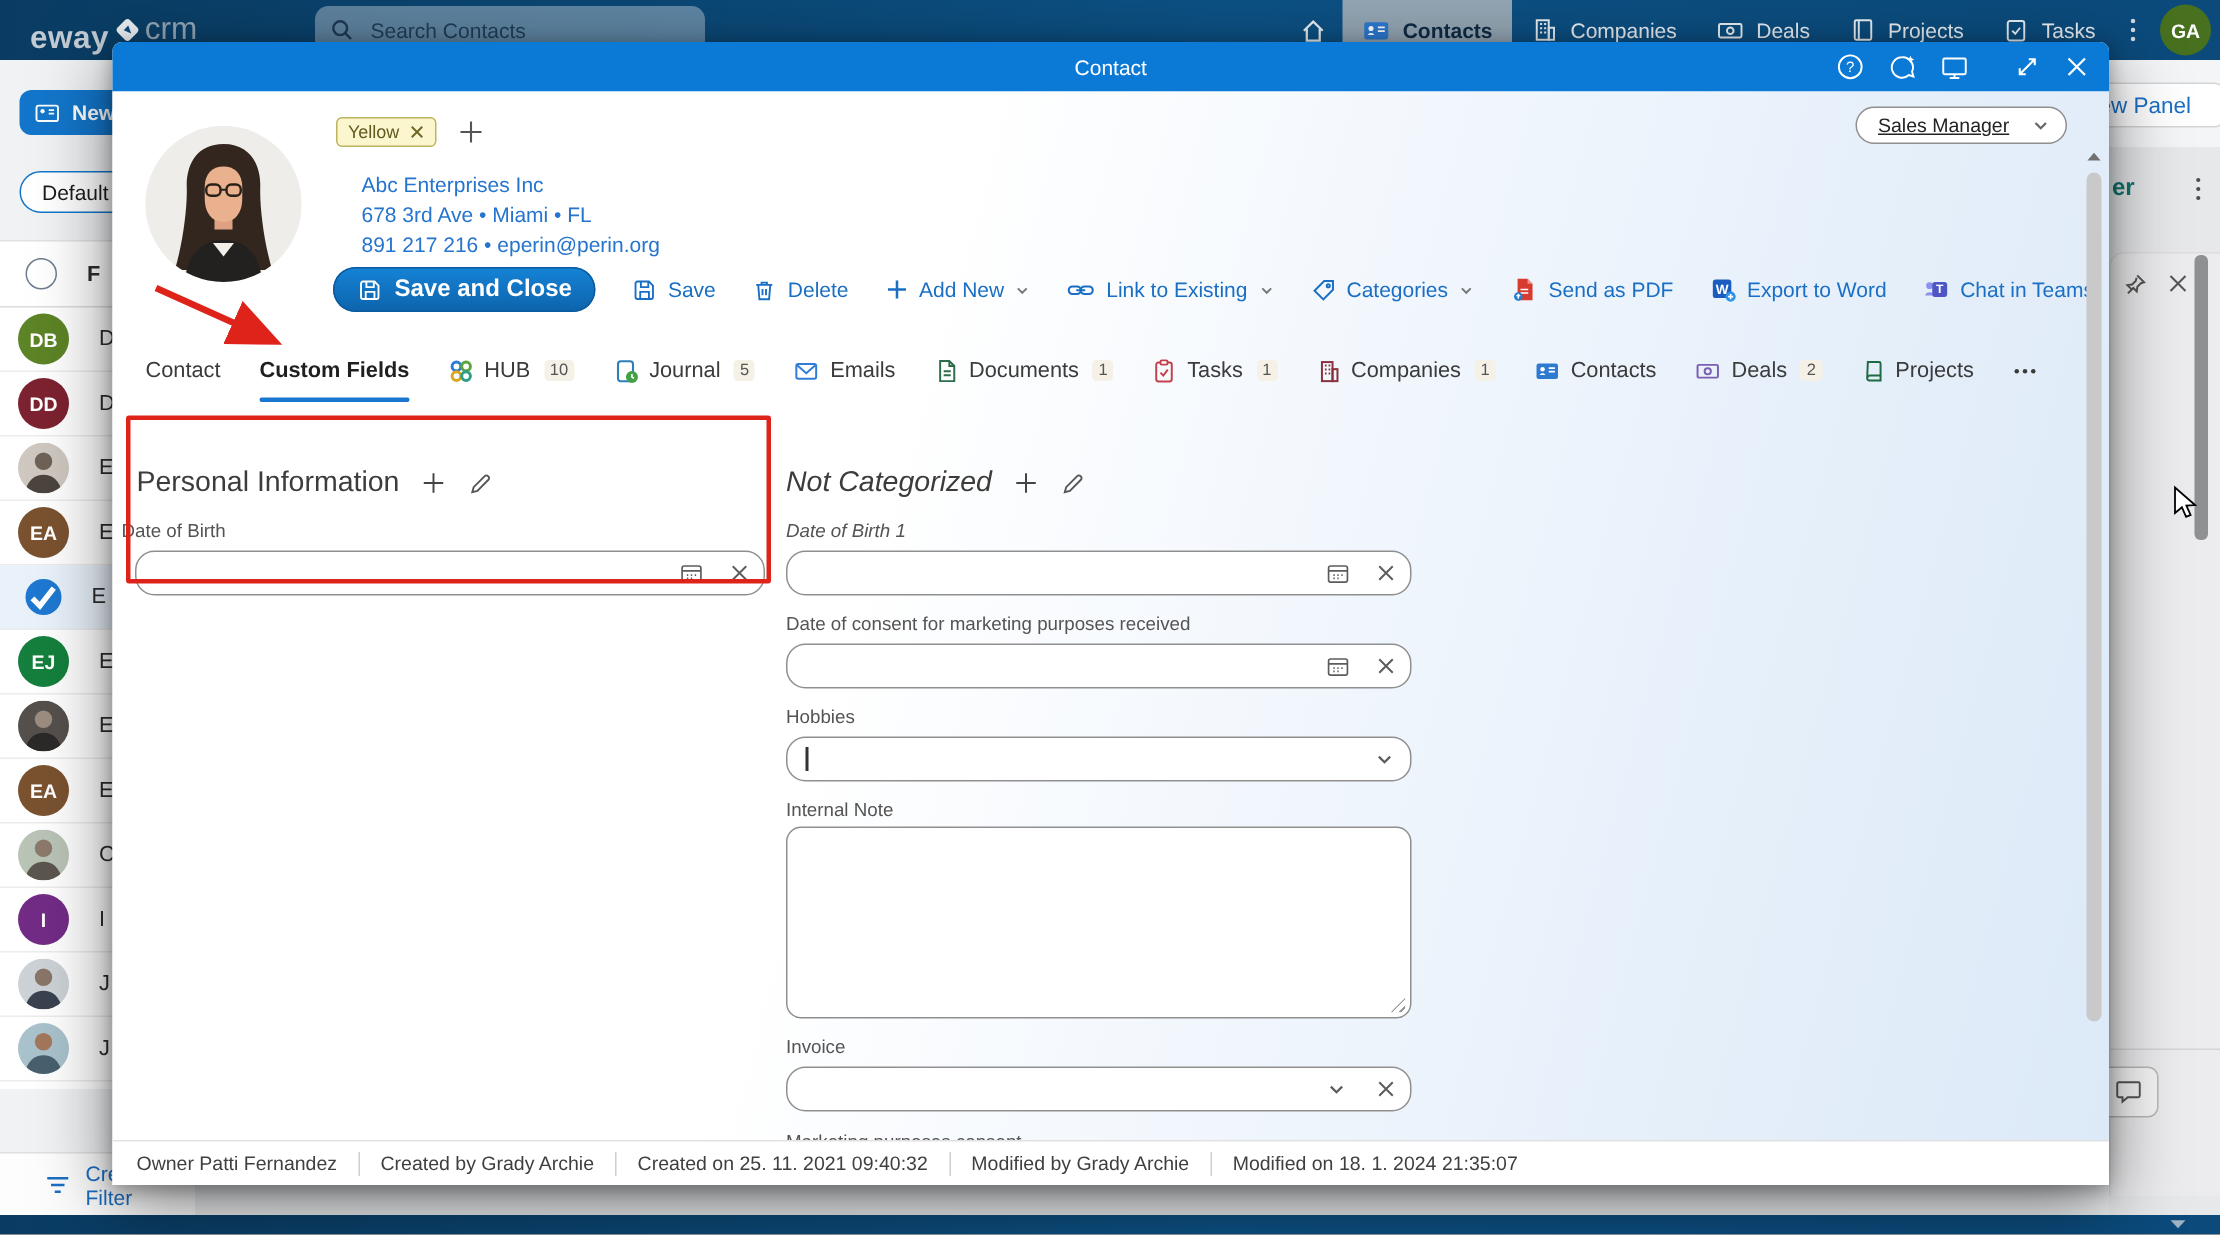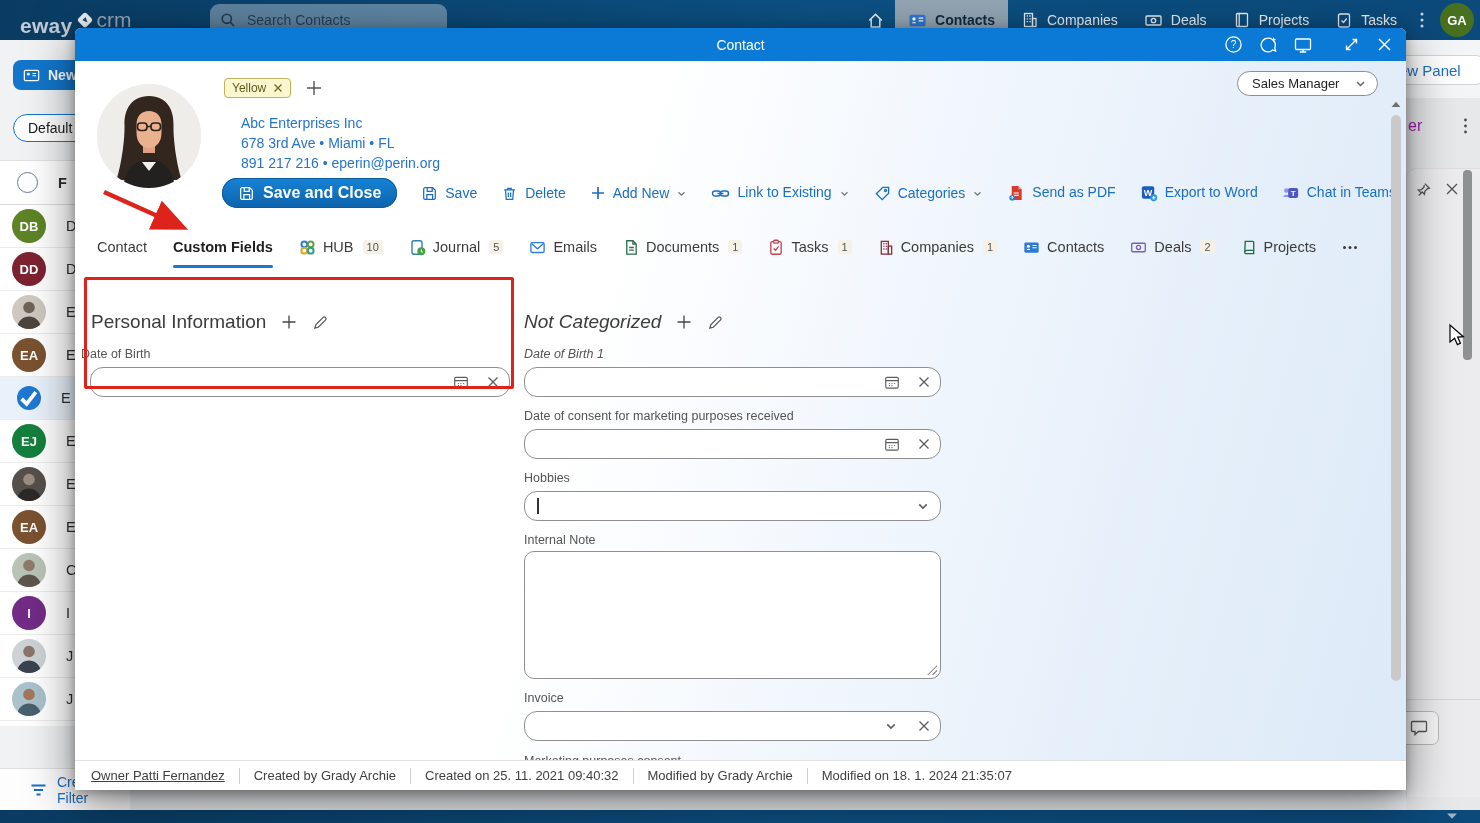--- a/index.html
+++ b/index.html
@@ -8,21 +8,21 @@
   .abs{position:absolute;}
   .ic{display:inline-flex;align-items:center;justify-content:center;flex:none;}
   .ic svg{display:block;}
 
   
   .topbar{position:absolute;left:0;top:0;width:1480px;height:40px;
     background:linear-gradient(90deg,#0a3c63 0%,#0c5184 55%,#0b4a7b 100%);z-index:1;}
   .logo{position:absolute;left:20px;top:0;height:40px;display:flex;align-items:center;gap:2px;}
   .logo .ew{font-size:21px;font-weight:700;color:#c3ccd4;letter-spacing:.3px;margin-top:12px;}
   .logo .crm{font-size:21px;font-weight:400;color:#93a6b5;}
-  .searchbox{position:absolute;left:210px;top:4px;width:237px;height:32px;border-radius:9px;
+  .searchbox{position:absolute;left:210px;top:4px;width:260px;height:32px;border-radius:9px;
     background:rgba(255,255,255,.34);display:flex;align-items:center;padding:0 10px;gap:9px;}
   .searchbox input{border:none;background:transparent;outline:none;font-size:14px;color:#13304a;width:170px;}
   .searchbox input::placeholder{color:#1d3a54;opacity:.95;}
   .topnav{position:absolute;right:6px;top:0;height:40px;display:flex;align-items:stretch;}
   .navitem{display:flex;align-items:center;gap:8px;padding:0 13px;color:#e8eef3;font-size:14px;cursor:pointer;}
   .navitem.active{background:#94a6b4;color:#0f2b44;font-weight:700;}
   .navhome{display:flex;align-items:center;padding:0 10px;}
   .navkebab{display:flex;align-items:center;padding:0 9px;}
   .topavatar{width:34px;height:34px;border-radius:50%;background:#47701f;color:#fff;font-size:13px;font-weight:700;
     display:flex;align-items:center;justify-content:center;align-self:center;margin-left:6px;}
@@ -51,21 +51,21 @@
   .scount span{margin-left:14px;font-size:15px;font-weight:700;color:#151515;}
   .sfilter{position:absolute;left:0;right:0;bottom:0;height:42px;background:#fdfdfd;border-top:1px solid #e0e0e0;
     display:flex;align-items:center;gap:10px;padding-left:30px;color:#1a6fc5;font-size:14px;}
 
   
   .rpanel{position:absolute;right:0;top:40px;width:74px;height:770px;background:#e7e8ea;z-index:1;}
   .rtopstrip{position:absolute;left:0;right:0;top:0;height:58px;background:#f4f5f6;}
   .btn-newpanel{position:absolute;left:-14px;top:15px;width:92px;height:30px;background:#fff;border:1px solid #d2d5d8;
     border-radius:8px;display:flex;align-items:center;color:#1a6fc5;font-size:15px;padding-left:6px;}
   .rhead{position:absolute;left:0;right:0;top:68px;height:36px;display:flex;align-items:center;}
-  .rhead .frag{font-size:16px;color:#a21caf;margin-left:2px;}
+  .rhead .frag{font-size:16px;color:#0f766e;margin-left:2px;font-weight:bold;}
   .rhead .ic{margin-left:auto;margin-right:12px;}
   .rsub{position:absolute;left:0;right:0;top:128px;bottom:13px;background:#ececee;border-radius:10px 0 0 0;
     border-top:1px solid #dddddd;border-left:1px solid #dddddd;}
   .rscroll{position:absolute;right:8px;top:130px;width:9px;height:190px;background:#8f9092;border-radius:4px;}
   .rdivider{position:absolute;left:0;right:0;top:530px;height:1px;background:#d4d4d4;}
   .rchatbtn{position:absolute;left:-8px;top:542px;width:40px;height:34px;background:#f6f6f6;border:1px solid #b8b8b8;
     border-radius:7px;display:flex;align-items:center;justify-content:center;}
 
   .bottombar{position:absolute;left:0;top:810px;width:1480px;height:13px;
     background:linear-gradient(90deg,#0a3c63,#0c5184 55%,#0b4a7b);z-index:2;}
@@ -73,34 +73,34 @@
   
   .dialog{position:absolute;left:75px;top:28px;width:1331px;height:762px;background:#fff;z-index:5;
     border-radius:6px 6px 0 0;box-shadow:0 14px 48px rgba(0,0,0,.5),0 3px 12px rgba(0,0,0,.3);}
   .titlebar{position:absolute;left:0;top:0;right:0;height:33px;background:#0b79d6;border-radius:6px 6px 0 0;
     display:flex;align-items:center;justify-content:center;color:#fff;font-size:14px;}
   .tb-icons{position:absolute;right:13px;top:0;height:33px;display:flex;align-items:center;gap:15px;color:#fff;}
   .dbody{position:absolute;left:0;top:33px;right:0;bottom:0;
     background:linear-gradient(105deg,#ffffff 38%,#f2f7fd 58%,#e5effa 80%,#dcE9f7 100%);overflow:hidden;}
 
   .roleselect{position:absolute;right:28px;top:10px;width:141px;height:25px;border:1px solid #8f8f8f;border-radius:13px;
-    background:#fff;display:flex;align-items:center;font-size:13px;color:#222;padding:0 10px 0 14px;}
+    background:#fff;display:flex;align-items:center;font-size:13px;color:#222;padding:0 10px 0 14px;text-decoration:underline;}
   .roleselect .ic{margin-left:auto;}
 
   .photo{position:absolute;left:22px;top:23px;width:104px;height:104px;border-radius:50%;overflow:hidden;background:#efedea;}
   .namerow{position:absolute;left:149px;top:13px;display:flex;align-items:center;gap:13px;}
   .cname{font-size:29px;color:#2b7cd6;letter-spacing:.2px;}
   .ctag{display:flex;align-items:center;gap:7px;background:#fbf6cd;border:1px solid #bcb45e;border-radius:4px;
     padding:2px 7px;font-size:12px;color:#5f5a1e;margin-top:4px;}
   .addtag{margin-top:4px;}
   .clines{position:absolute;left:150px;top:52px;font-size:14px;color:#2574cd;line-height:20px;}
   .clines div{height:20px;margin-left:16px;}
 
   .toolbar{position:absolute;left:147px;top:117px;height:30px;display:flex;align-items:center;gap:24px;white-space:nowrap;}
-  .titem{display:flex;gap:7px;color:#1a6fc5;font-size:14px;cursor:pointer;}
+  .titem{display:flex;align-items:center;gap:7px;color:#1a6fc5;font-size:14px;cursor:pointer;}
   .btn-savclose{height:30px;border-radius:15px;background:linear-gradient(#1583d6,#0d63ab);color:#fff;font-weight:700;
     display:flex;align-items:center;gap:8px;padding:0 16px;box-shadow:inset 0 0 0 1px #0b5b9e;}
 
   .tabs{position:absolute;left:22px;top:172px;height:35px;display:flex;align-items:flex-start;gap:26px;white-space:nowrap;}
   .tab{position:relative;display:flex;align-items:center;gap:7px;height:28px;font-size:14.5px;color:#3b3b3b;cursor:pointer;}
   .tab.active .tlabel{font-weight:700;color:#1f1f1f;}
   .tab.active::after{content:"";position:absolute;left:0;right:0;bottom:-7px;height:3.5px;background:#1877cf;border-radius:2px;}
   .tcount{font-size:11px;color:#555;background:#f5f1e6;border-radius:3px;padding:1px 4px;margin-left:2px;}
 
   .content{position:absolute;left:0;top:240px;right:14px;bottom:30px;}
@@ -112,21 +112,21 @@
   .caret{width:1.5px;height:16px;background:#333;margin-left:2px;}
   .ftext{position:absolute;border:1px solid #8f8f8f;border-radius:10px;background:#fff;}
   .resizer{position:absolute;right:3px;bottom:3px;width:10px;height:10px;
     background:repeating-linear-gradient(135deg,transparent 0 2.5px,#9a9a9a 2.5px 4px);
     clip-path:polygon(100% 0,100% 100%,0 100%);}
   .fcheck{position:absolute;width:21px;height:24px;border:1px solid #8f8f8f;border-radius:5px;background:#fff;}
 
   .dfooter{position:absolute;left:0;right:0;bottom:0;height:30px;background:#fff;border-top:1px solid #e2e2e2;
     display:flex;align-items:center;gap:14px;padding-left:16px;font-size:13px;color:#3f3f3f;z-index:4;}
   .dfooter .sep{width:1px;height:16px;background:#cfcfcf;}
-  .owner{text-decoration:underline;}
+  .owner{}
 
   .dscroll{position:absolute;right:3px;top:38px;bottom:6px;width:13px;}
   .dthumb{position:absolute;left:1px;top:16px;width:10px;height:566px;background:#c9c9c9;border-radius:5px;}
 
   
   .redbox{position:absolute;left:84px;top:277px;width:430px;height:112px;border:3px solid #de231b;z-index:8;border-radius:2px;}
   .annsvg{position:absolute;left:0;top:0;width:1480px;height:823px;z-index:9;pointer-events:none;}
 </style>
 </head>
 <body>

